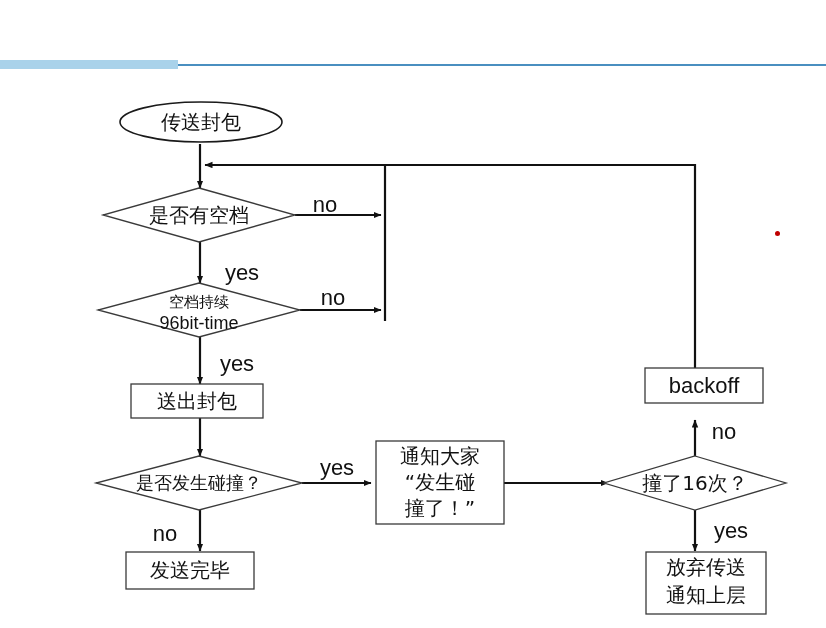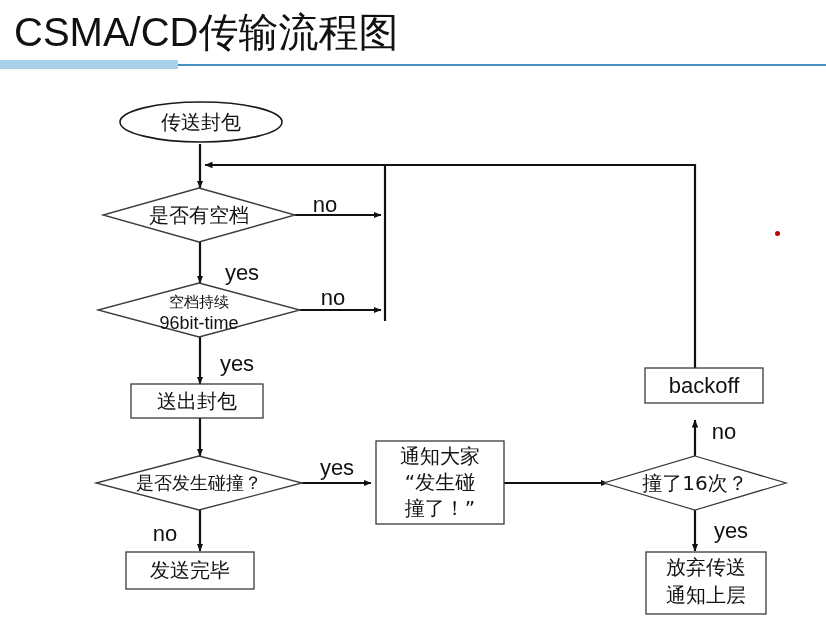--- a/index.html
+++ b/index.html
@@ -92,21 +92,20 @@
     border-radius: 50%;
     background: #c00000;
   }
 </style>
 </head>
 <body>
 
 <div id="slide">
 
   <div id="title-area">
-    <div id="page-title">CSMA/CD传输流程图</div>
     <div id="divider-thick"></div>
     <div id="divider-thin"></div>
   </div>
 
   <svg id="flow-svg" viewBox="0 0 826 550">
     <defs>
       <marker id="arrow" markerWidth="9" markerHeight="9" refX="7.5" refY="3.2" orient="auto" markerUnits="userSpaceOnUse">
         <path d="M0,0 L8,3.2 L0,6.4 z" fill="#111111"></path>
       </marker>
       <marker id="arrowL" markerWidth="9" markerHeight="9" refX="7.5" refY="3.2" orient="auto" markerUnits="userSpaceOnUse">

